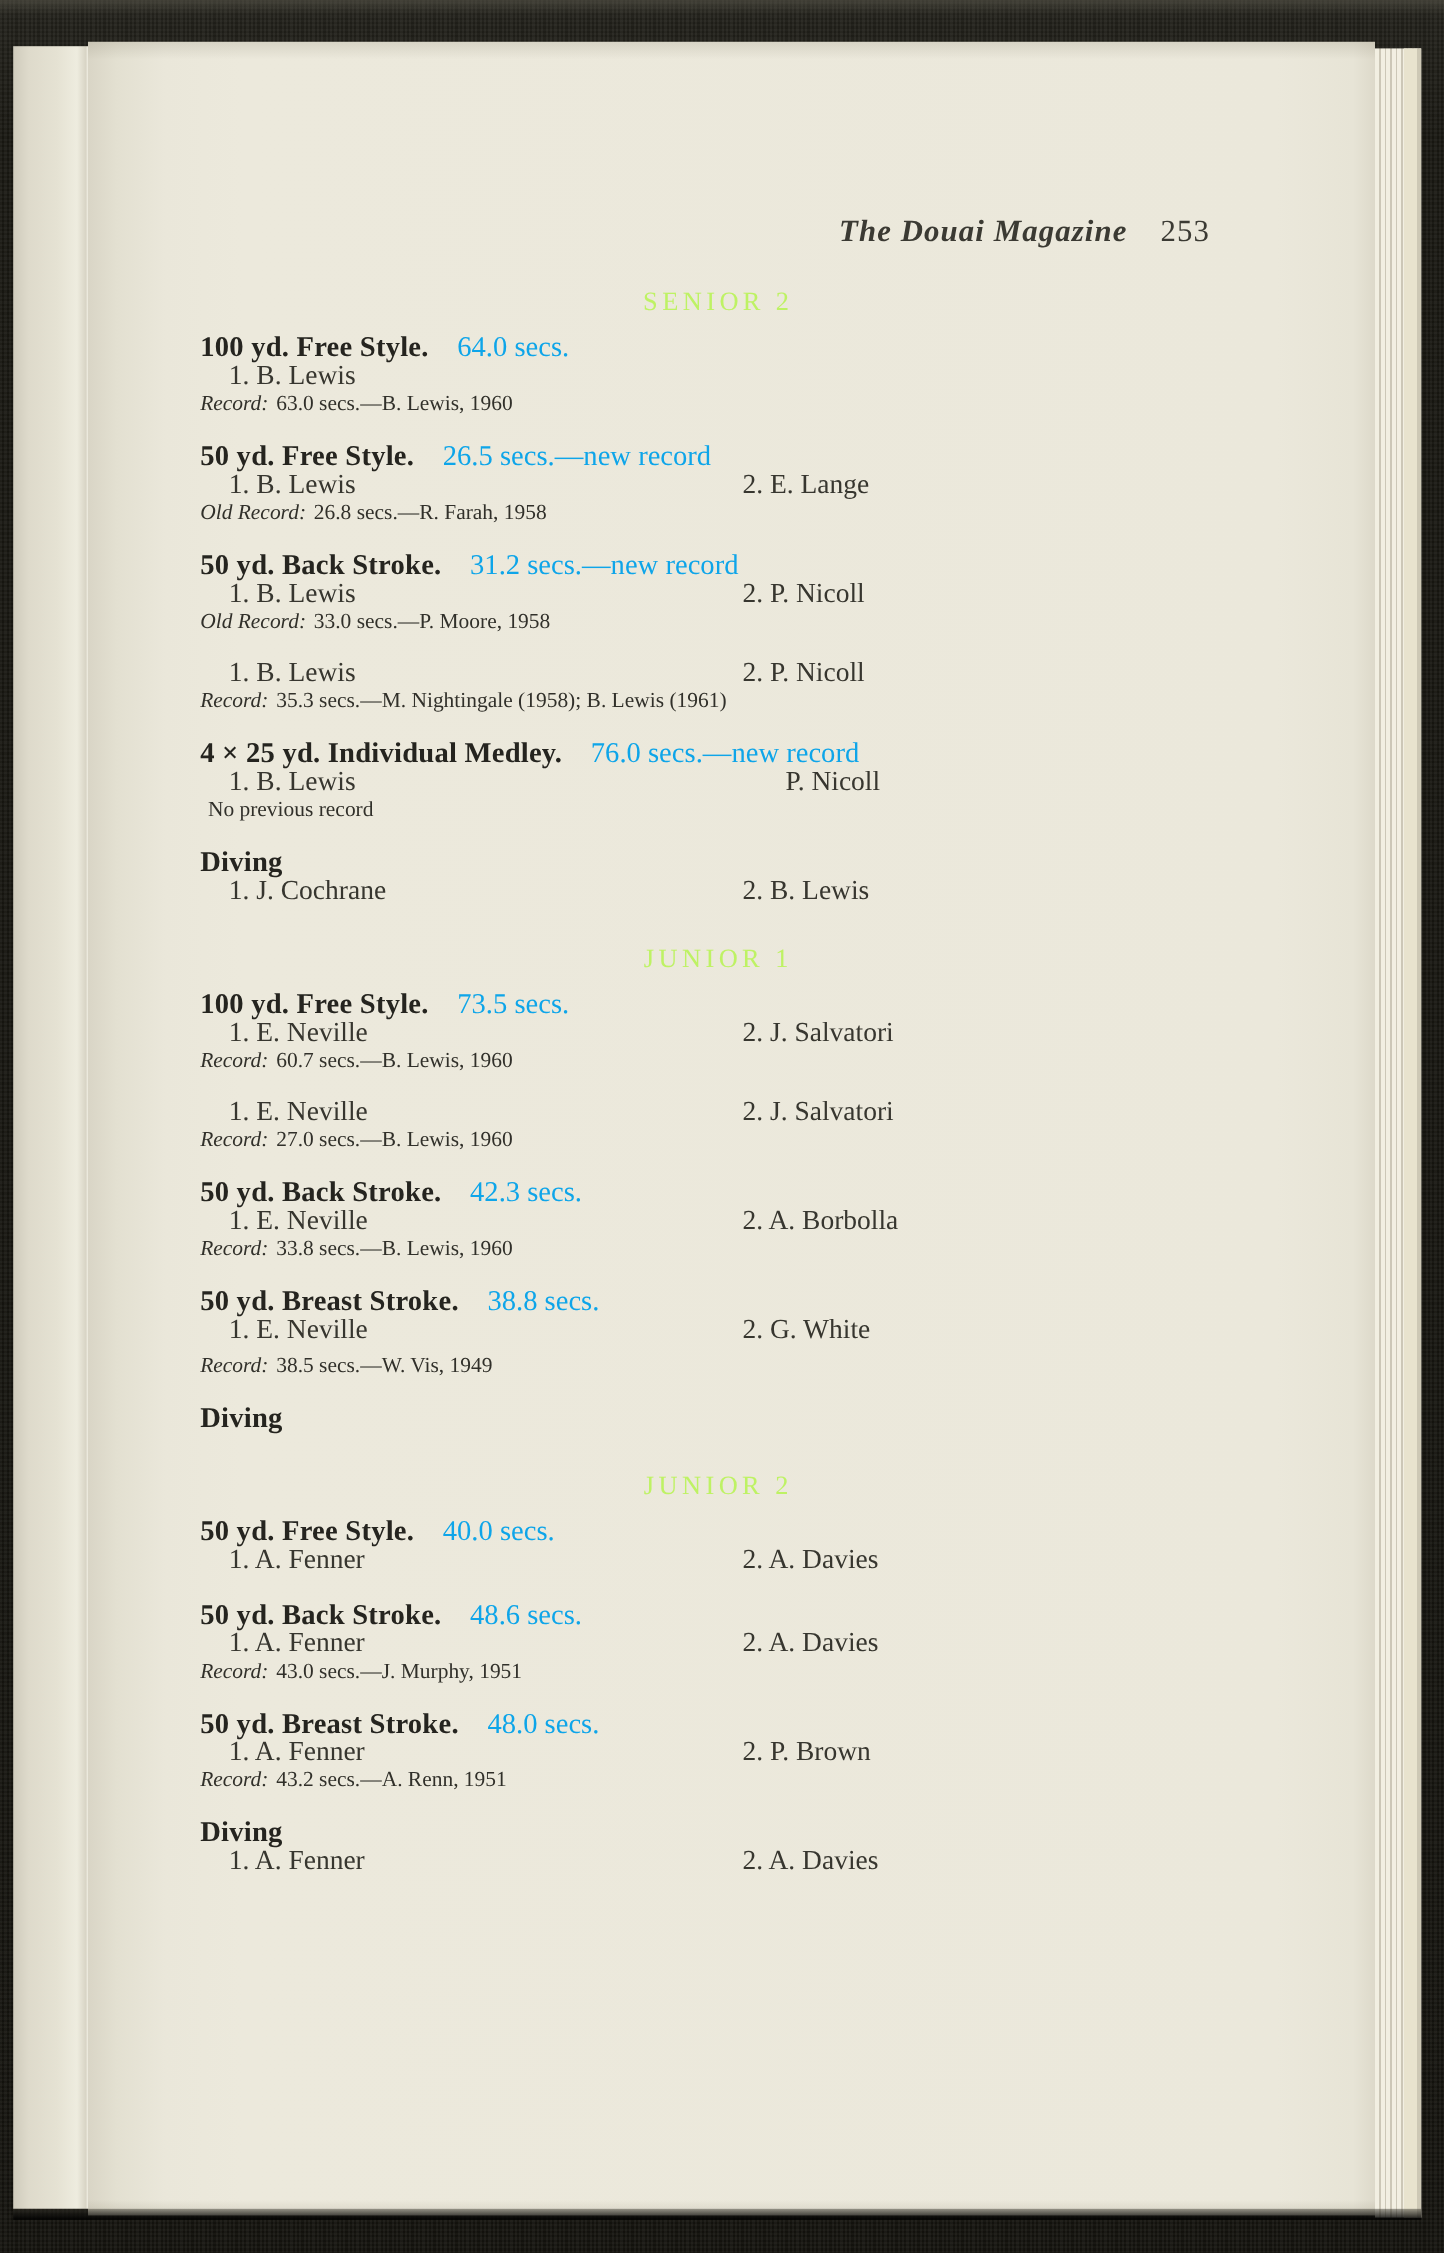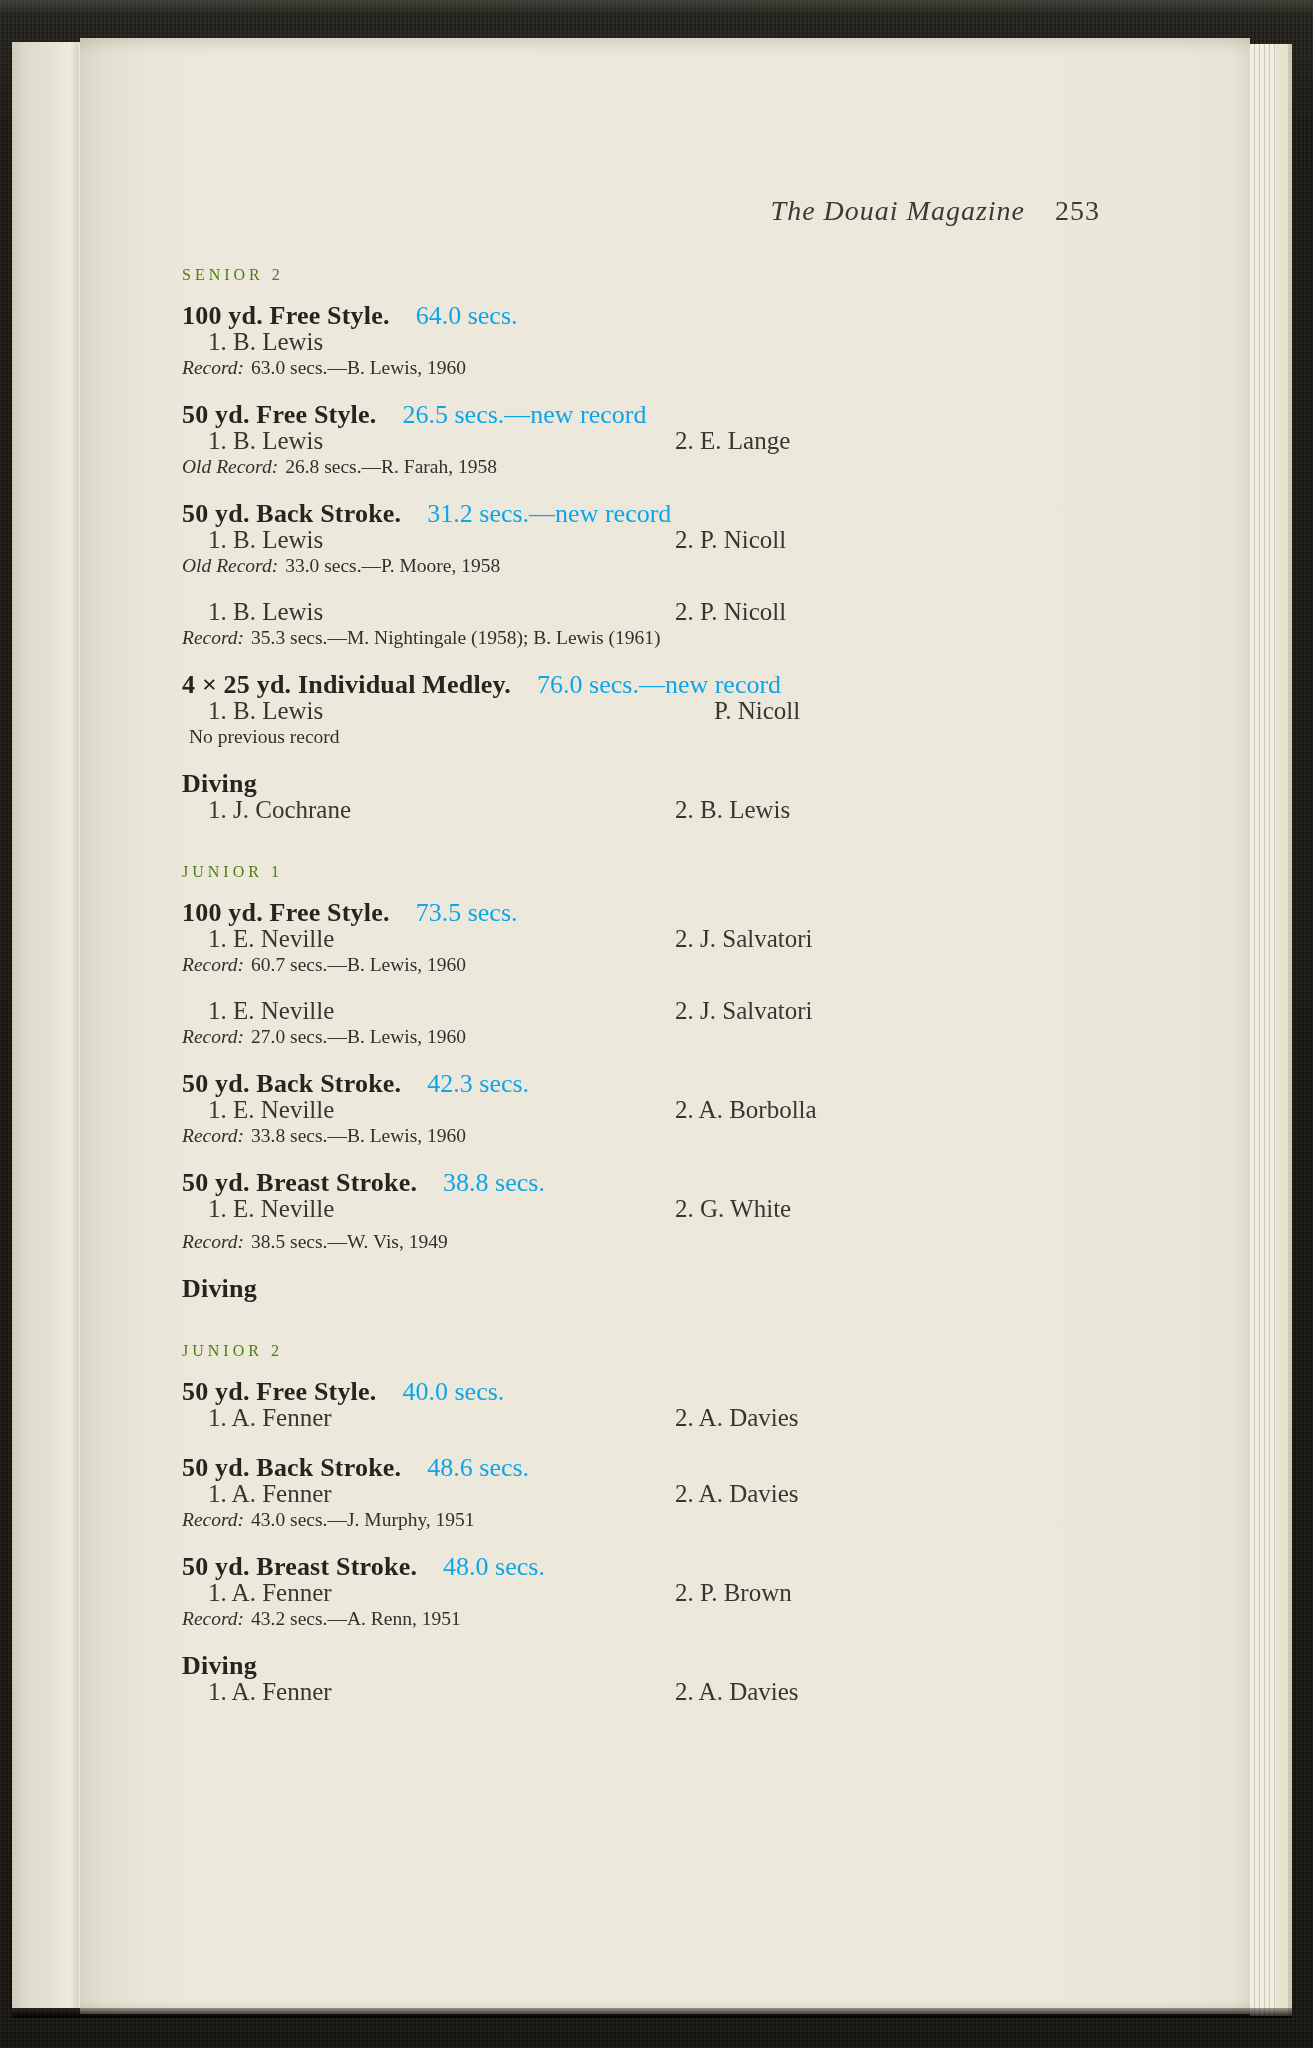--- a/index.html
+++ b/index.html
@@ -44,25 +44,25 @@
   }
   
   .content{
     position:absolute;left:182px;top:196px;width:942px;
     color:#2e2d27;
   }
   .page-header{
     width:918px;text-align:right;line-height:30px;font-size:28px;color:#3b3a33;
     white-space:nowrap;
   }
-  .magazine-title{font-style:italic;letter-spacing:1px;}
+  .magazine-title{font-style:italic;letter-spacing:1px;font-weight:bold;}
   .page-number{margin-left:30px;letter-spacing:1px;}
   .section-heading{
-    width:942px;text-align:left;line-height:26px;font-size:16px;
-    letter-spacing:4px;color:#4d7c0f;margin:36px 0 14px 0;
+    width:942px;text-align:center;line-height:26px;font-size:24px;
+    letter-spacing:4px;color:#bef264;margin:36px 0 14px 0;
   }
   .event{position:relative;width:942px;margin-bottom:23px;}
   .event-head{line-height:27px;font-size:26px;white-space:nowrap;}
   .event-title{font-weight:700;color:#25241f;letter-spacing:0.2px;}
   .event-time{margin-left:26px;color:#0ea5e9;}
   .event--time-right .event-time{position:absolute;left:493px;margin-left:0;top:0;}
   .event-places{position:relative;line-height:26px;font-size:25px;color:#37362f;padding-left:26px;white-space:nowrap;}
   .place2{position:absolute;left:493px;top:0;padding-left:0;}
   .place2--noprefix{left:532px;}
   .event-record{line-height:21px;font-size:19.5px;margin-top:2px;text-align:left;color:#31302a;white-space:nowrap;}

